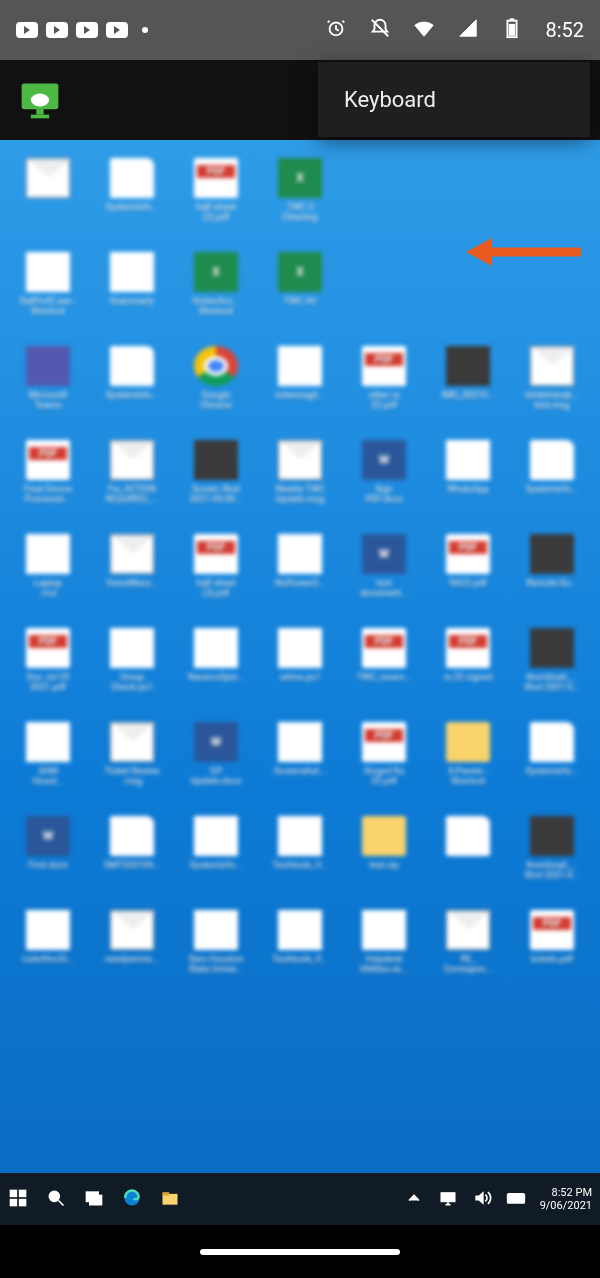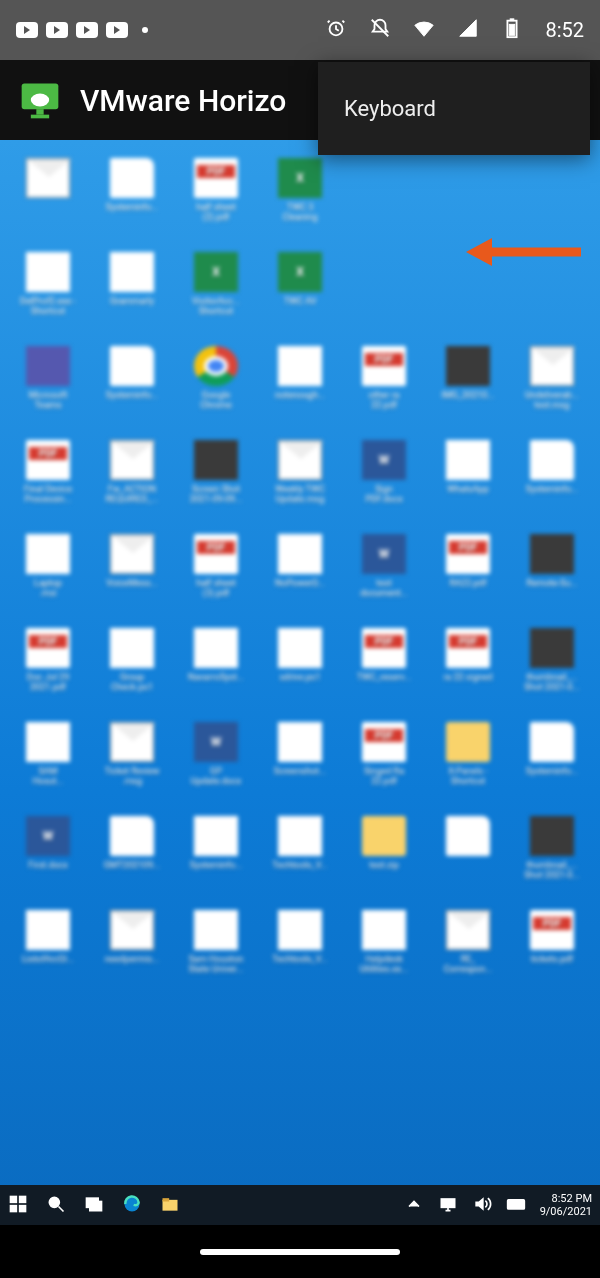--- a/index.html
+++ b/index.html
@@ -52,21 +52,21 @@
     
     .menu {
       position: absolute;
       top: 62px;
       right: 10px;
       width: 272px;
       background: #1f1f1f;
       color: #eee;
       box-shadow: 0 4px 20px rgba(0,0,0,.5);
       z-index: 50;
-      padding: 14px 0;
+      padding: 5px 0;
     }
     .menu-item {
       padding: 20px 26px;
       font-size: 22px;
       cursor: pointer;
     }
 
     
     .arrow {
       position: absolute;
@@ -117,21 +117,21 @@
       position:relative;}
     .ibox.chrome::after{content:'';position:absolute;inset:10px;background:#4285f4;border:4px solid #fff;border-radius:50%;}
     .ibox.img{background:#3a3a3a;}
     .ibox.misc{background:#fff;}
     .d-icon .lbl{max-width:70px;overflow:hidden;white-space:nowrap;text-overflow:ellipsis;}
     .d-icon .lbl2{max-width:70px;overflow:hidden;white-space:nowrap;text-overflow:ellipsis;}
 
     
     .taskbar{
       position:absolute;bottom:0;left:0;right:0;
-      height:40px;background:#111b25;
+      height:52px;background:#111b25;
       display:flex;align-items:center;justify-content:space-between;
       padding:0 8px;color:#fff;font-size:11px;
       filter: blur(.6px);
     }
     .tb-left{display:flex;gap:18px;align-items:center;}
     .tb-right{display:flex;gap:14px;align-items:center;}
     .tb-left svg,.tb-right svg{width:20px;height:20px;fill:#fff;}
     .tb-time{display:flex;flex-direction:column;align-items:flex-end;line-height:1.2;}
 
     
@@ -180,21 +180,20 @@
 
 <div class="appbar">
   <div class="appicon">
     <svg viewBox="0 0 48 48" width="44" height="44">
       <rect x="4" y="6" width="40" height="28" rx="3" fill="#4cb944"></rect>
       <path d="M14 24a10 7 0 0 1 20 0 10 7 0 0 1-20 0z" fill="#fff"></path>
       <rect x="20" y="34" width="8" height="6" fill="#4cb944"></rect>
       <rect x="14" y="40" width="20" height="4" fill="#4cb944"></rect>
     </svg>
   </div>
-  <div class="apptitle">VMware Horizo</div>
 </div>
 
 <div class="desktop">
   <div class="icon-grid" id="iconGrid">
       <div class="d-icon">
         <div class="ibox mail"></div>
         <div class="lbl"></div>
         <div class="lbl2"></div>
       </div>
       <div class="d-icon">

